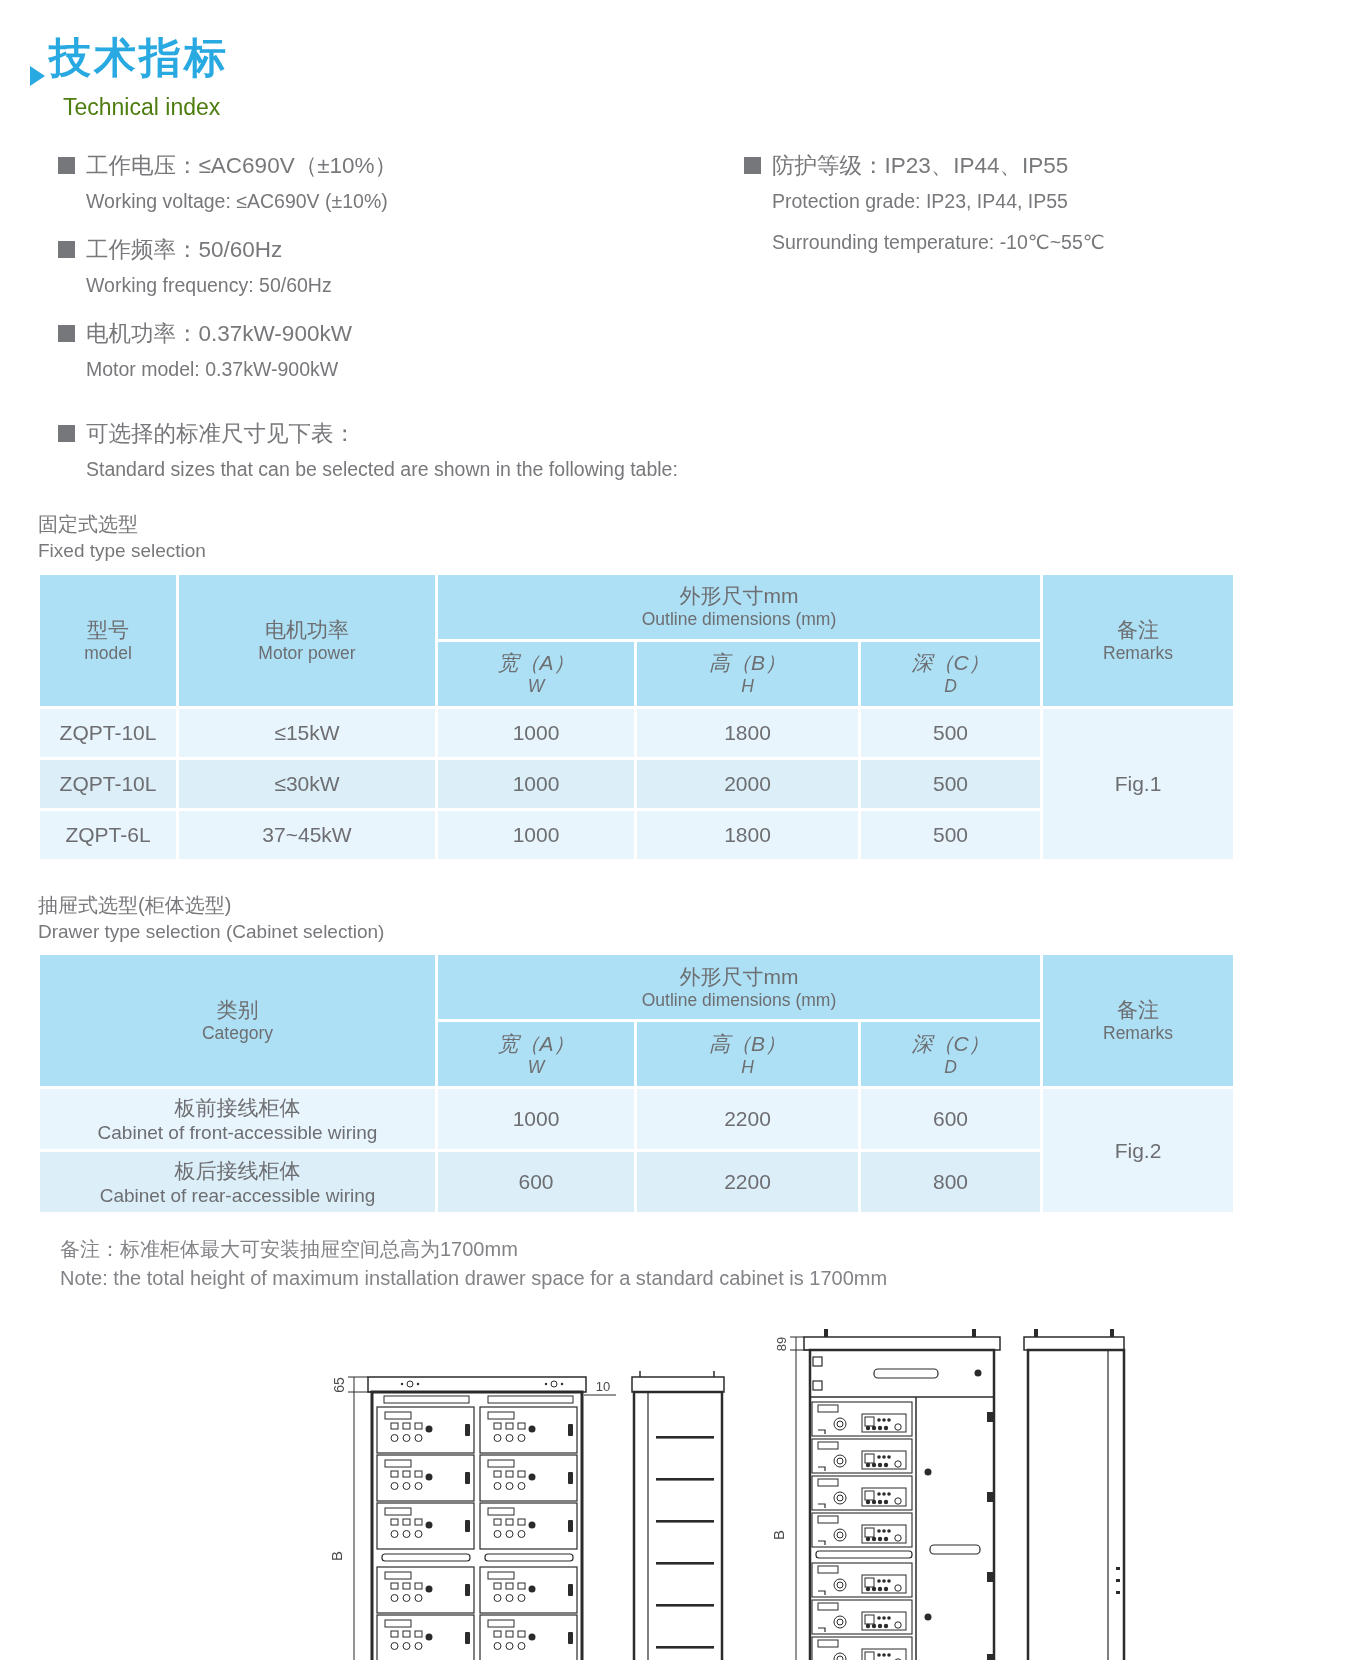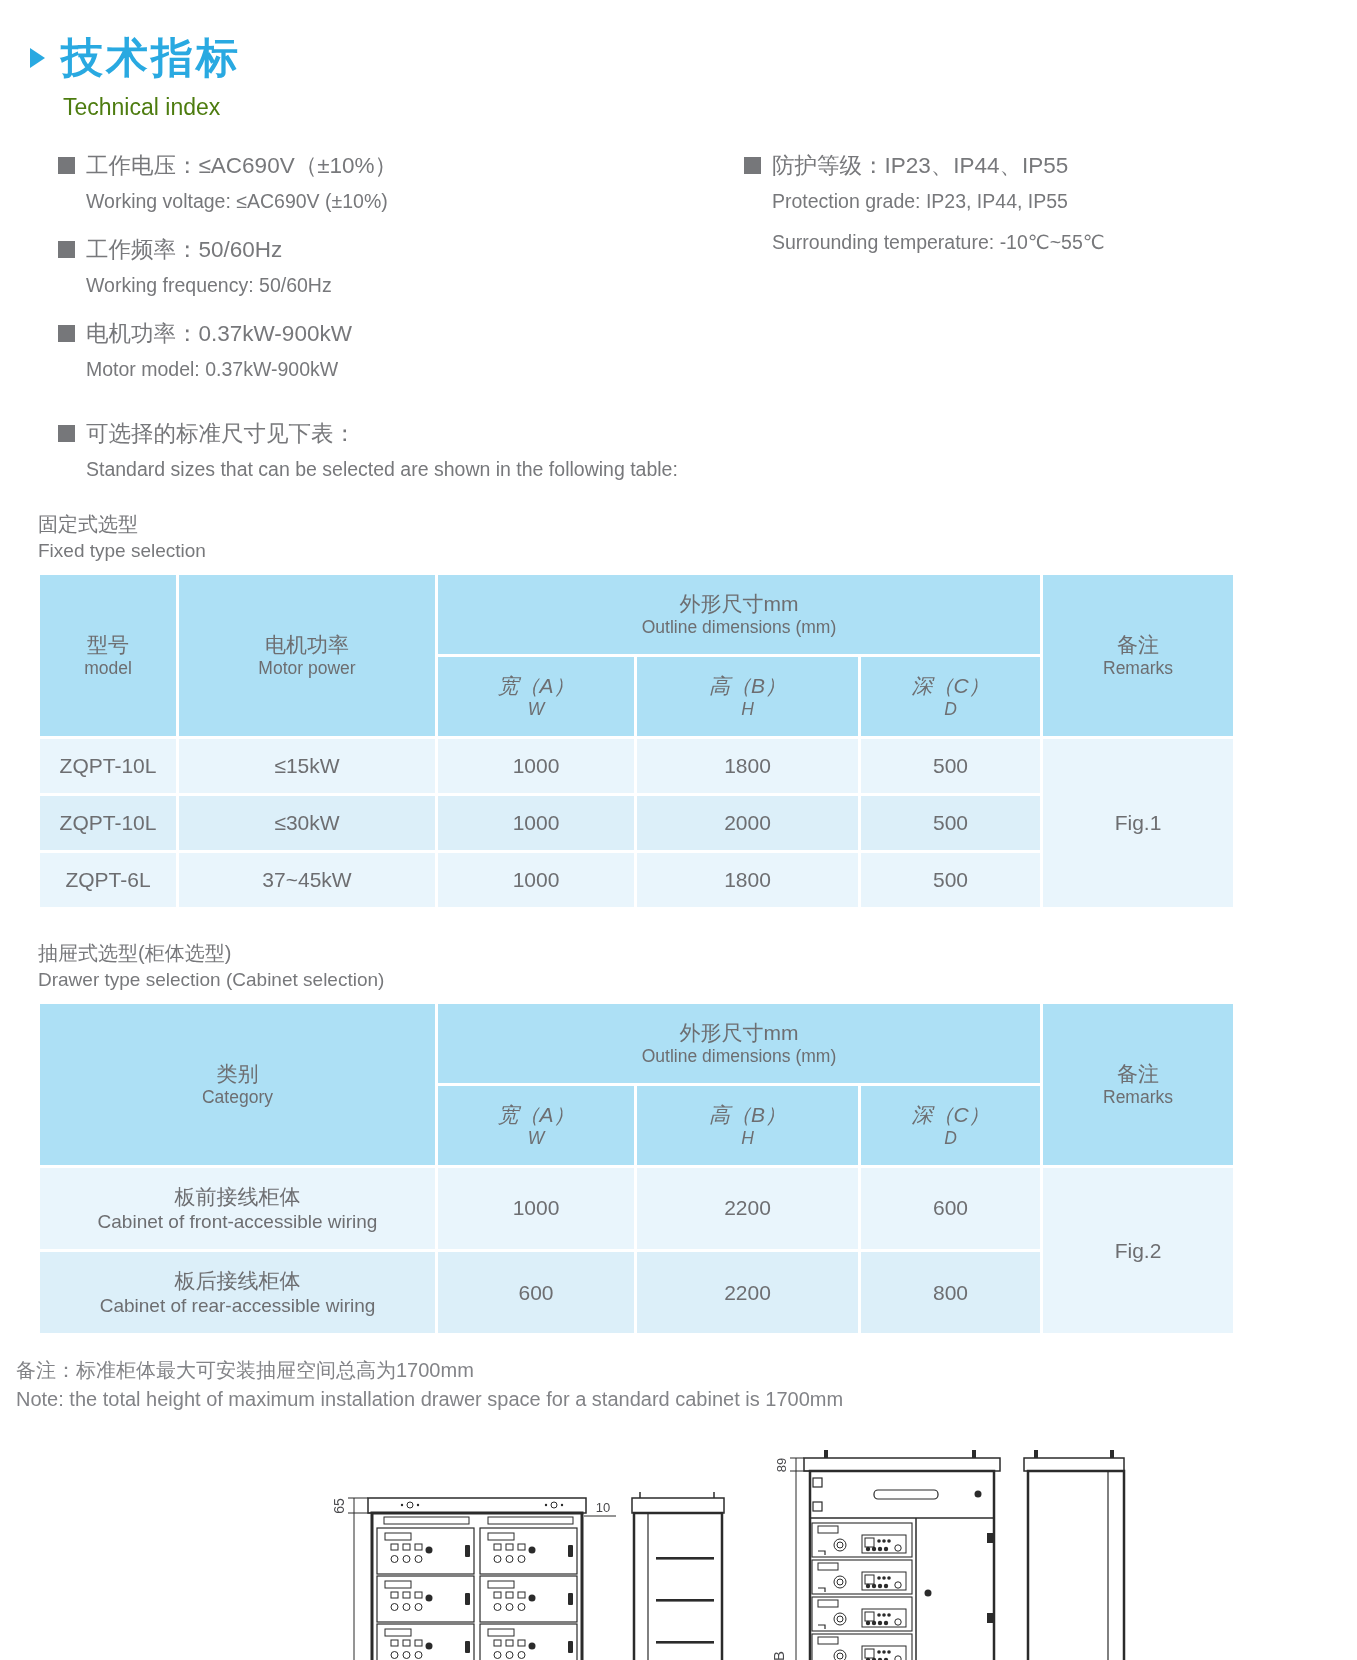--- a/index.html
+++ b/index.html
@@ -5,21 +5,21 @@
   * { box-sizing: border-box; }
   html,body { margin:0; padding:0; background:#fff; }
   body {
     width:1357px; min-height:1660px;
     font-family:"Liberation Sans","DejaVu Sans",sans-serif;
     color:#77787B; position:relative; overflow:hidden;
   }
 
   
   .header { padding:30px 0 0 30px; }
-  .title-row { display:flex; align-items:center; gap:16px; }
+  .title-row { display:flex; align-items:flex-end; gap:4px; }
   .tri { width:0; height:0; border-left:15px solid #29A9E1;
          border-top:10px solid transparent; border-bottom:10px solid transparent; }
   .page-title { font-size:42px; color:#29A9E1; font-weight:600; letter-spacing:3px; margin:0; }
   .page-subtitle { font-size:23px; color:#4d7c0f; margin:8px 0 0 33px; }
 
   
   .specs { display:flex; margin:26px 0 0 58px;gap:46px; }
   .spec-col-left { width:640px; }
   .spec-col-right { flex:1; }
   .spec-item { margin-bottom:6px; }
@@ -28,36 +28,36 @@
   .spec-en { font-size:19.5px; margin:7px 0 18px 28px; }
   .spec-full { margin:16px 0 0 58px; }
 
   
   .tbl-caption { margin:30px 0 0 38px; font-size:20px; line-height:1.35; }
   .tbl-caption .en { font-size:19px; }
   table.spec-table {
     margin:8px 0 0 37px; width:1196px;
     border-collapse:separate; border-spacing:3px; table-layout:fixed;
   }
-  table.spec-table td { text-align:center; vertical-align:middle; padding:15px; color:#6D6E71; }
+  table.spec-table td { text-align:center; vertical-align:middle; padding:0; color:#6D6E71; }
   td.hd { background:#ADE0F5; }
   td.hd .cn { font-size:21px; line-height:1.3; }
   td.hd .en { font-size:17.5px; line-height:1.25; }
   tr.hdr-top td { height:64px; }
   tr.hdr-sub td { height:64px;font-style:italic; }
   tr.body-row td { font-size:21px; }
   tr.h44 td { height:48px; }
   tr.h58 td { height:60px; }
   td.bg-l { background:#E9F5FC; }
   td.bg-d { background:#DCEFF9; }
   td .cat-cn { font-size:21px; line-height:1.3; }
   td .cat-en { font-size:19px; line-height:1.25; }
 
   
-  .note { margin:20px 0 0 16px; font-size:20px; line-height:1.45; color:#828387; }
+  .note { margin:20px 0 0 60px; font-size:20px; line-height:1.45; color:#828387; }
 
   
   .figures { display:flex; align-items:flex-end; gap:14px; margin:24px 0 0 322px; }
   .figure { text-align:center; }
   svg .ln { stroke:#2b2b2b; fill:none; }
   svg text { fill:#4a4a4d; font-family:"Liberation Sans","DejaVu Sans",sans-serif; }
 </style>
 </head>
 <body>
 

